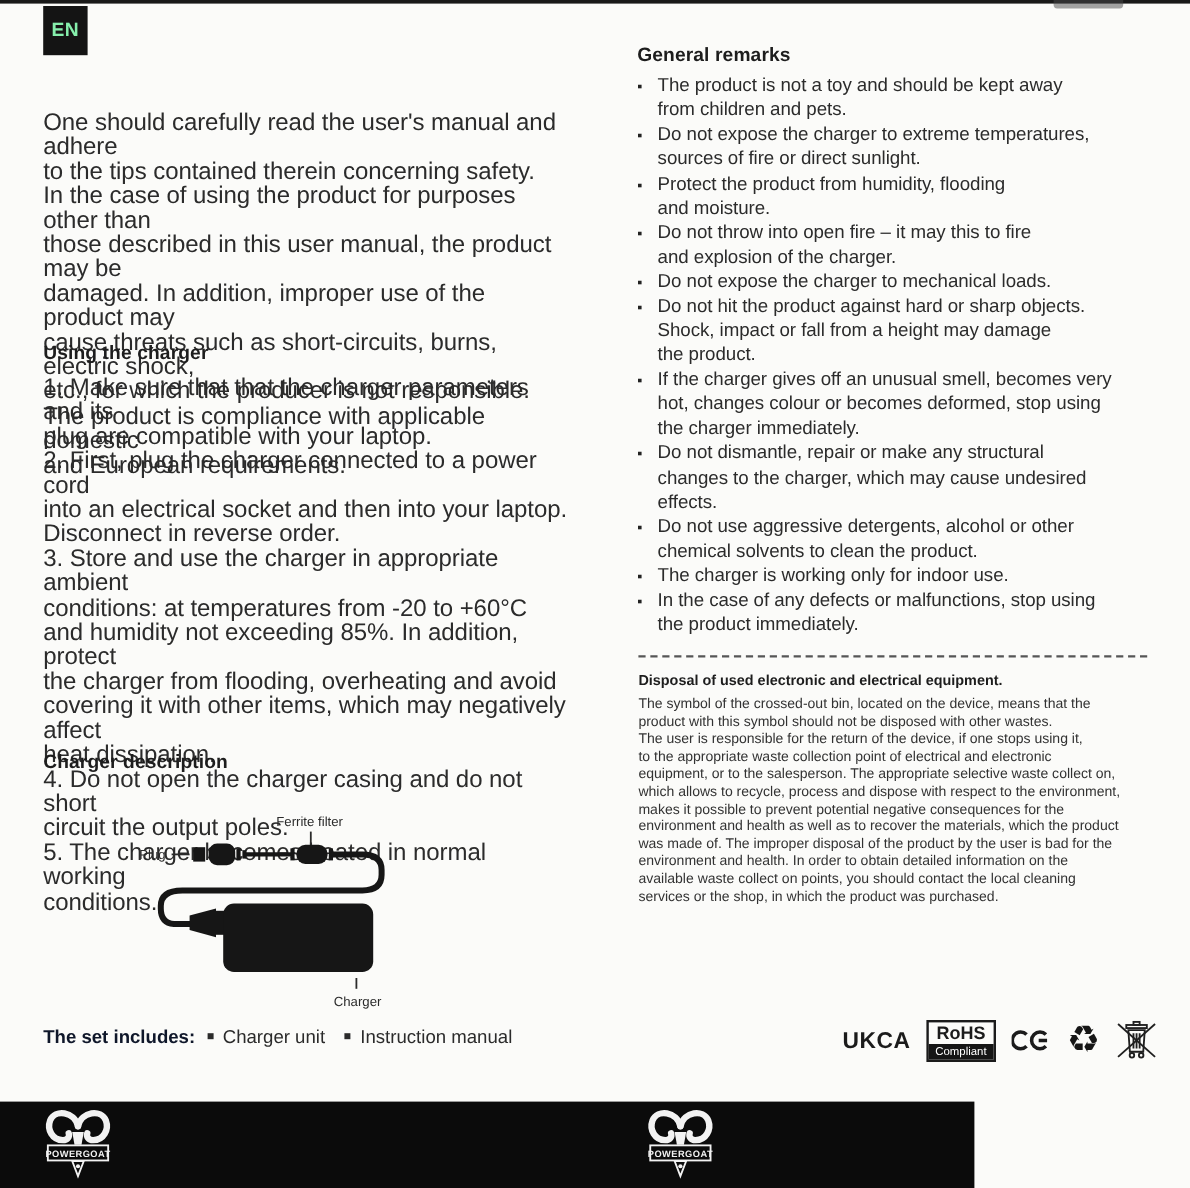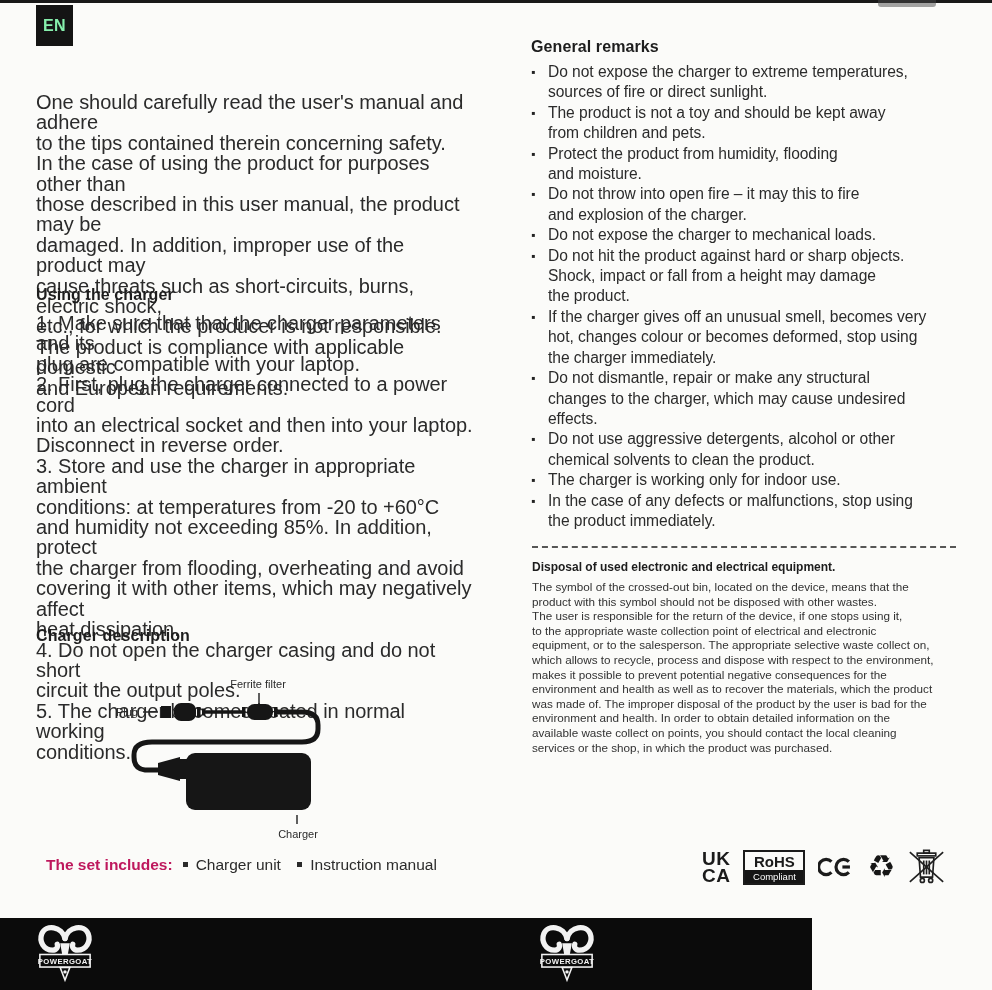--- a/index.html
+++ b/index.html
@@ -30,41 +30,41 @@
 
   
   #safety-h  { left:36px; top:66px;  width:440px; }
   #safety-p  { left:36px; top:92px;  width:440px; }
   #using-h   { left:36px; top:286px; width:440px; }
   #using-p   { left:36px; top:313px; width:440px; }
   #desc-h    { left:36px; top:627px; width:440px; }
   #diagram   { left:30px; top:660px; }
 
   #set-includes { left:36px; top:856px; width:440px; font-size:15.5px; display:flex; align-items:baseline; gap:10px; }
-  #set-includes .lbl { font-weight:700; color:#be185d;margin-left:10px; }
+  #set-includes .lbl { font-weight:700; color:#0f172a; }
   .inc-item { display:inline-flex; align-items:baseline; gap:8px; margin-right:12px; }
   .sq { width:5px; height:5px; background:#2b2b2b; display:inline-block; position:relative; top:-3px; flex:0 0 auto; }
 
   
   #general-h { left:531px; top:38px; width:432px; }
   #bullets   { left:531px; top:62px; width:434px; list-style:none; }
   #bullets li {
     position:relative; padding-left:17px;
     font-size:15.6px; line-height:20.4px; white-space:pre-line; letter-spacing:-.05px;
   }
   #bullets li::before {
     content:"▪"; position:absolute; left:0; top:0; font-size:12px; color:#222;
   }
   #dashed-sep { left:532px; top:546px; width:424px; height:0; border-top:2px dashed #565656; }
   #disposal-h { left:532px; top:560px; width:430px; font-size:12px; font-weight:700; color:#1d1d1d; }
   #disposal-p { left:532px; top:580px; width:432px; font-size:11.7px; line-height:14.6px; white-space:pre-line; color:#323232; }
 
   
   #certs { left:702px; top:843px; width:262px; height:48px; display:flex; align-items:center; gap:13px; }
-  .ukca { display:flex; flex-direction:column; line-height:17px; font-size:19px; font-weight:900; color:#1b1b1b; letter-spacing:.5px; }
+  .ukca { display:flex; flex-direction:row; line-height:17px; font-size:19px; font-weight:900; color:#1b1b1b; letter-spacing:.5px; }
   .rohs { width:62px; border:2.5px solid #1b1b1b; background:#fbfbf9; text-align:center; }
   .rohs-top { font-size:15px; font-weight:800; color:#1b1b1b; padding:1px 0 0; line-height:17px; }
   .rohs-bottom { background:#151515; color:#ffffff; font-size:9.5px; line-height:13px; font-weight:400; }
   .recycle { font-size:31px; color:#161616; line-height:1; position:relative; top:-1px; }
 
   
   #footer-bar { position:absolute; left:0; top:918px; width:812px; height:72px; background:#0b0b0b; }
   .goat-logo { position:absolute; top:3px; }
   #goat-left { left:36px; }
   #goat-center { left:538px; }
@@ -159,25 +159,25 @@
         <span class="inc-item">
           <span class="sq"></span>
           <span>Instruction manual</span>
         </span>
       </span>
   </div>
 
   <h2 class="sec abs" id="general-h">General remarks</h2>
   <ul class="abs" id="bullets">
 
+      <li>The product is not a toy and should be kept away
+from children and pets.</li>
+
       <li>Do not expose the charger to extreme temperatures,
 sources of fire or direct sunlight.</li>
-
-      <li>The product is not a toy and should be kept away
-from children and pets.</li>
 
       <li>Protect the product from humidity, flooding
 and moisture.</li>
 
       <li>Do not throw into open fire – it may this to fire
 and explosion of the charger.</li>
 
       <li>Do not expose the charger to mechanical loads.</li>
 
       <li>Do not hit the product against hard or sharp objects.

